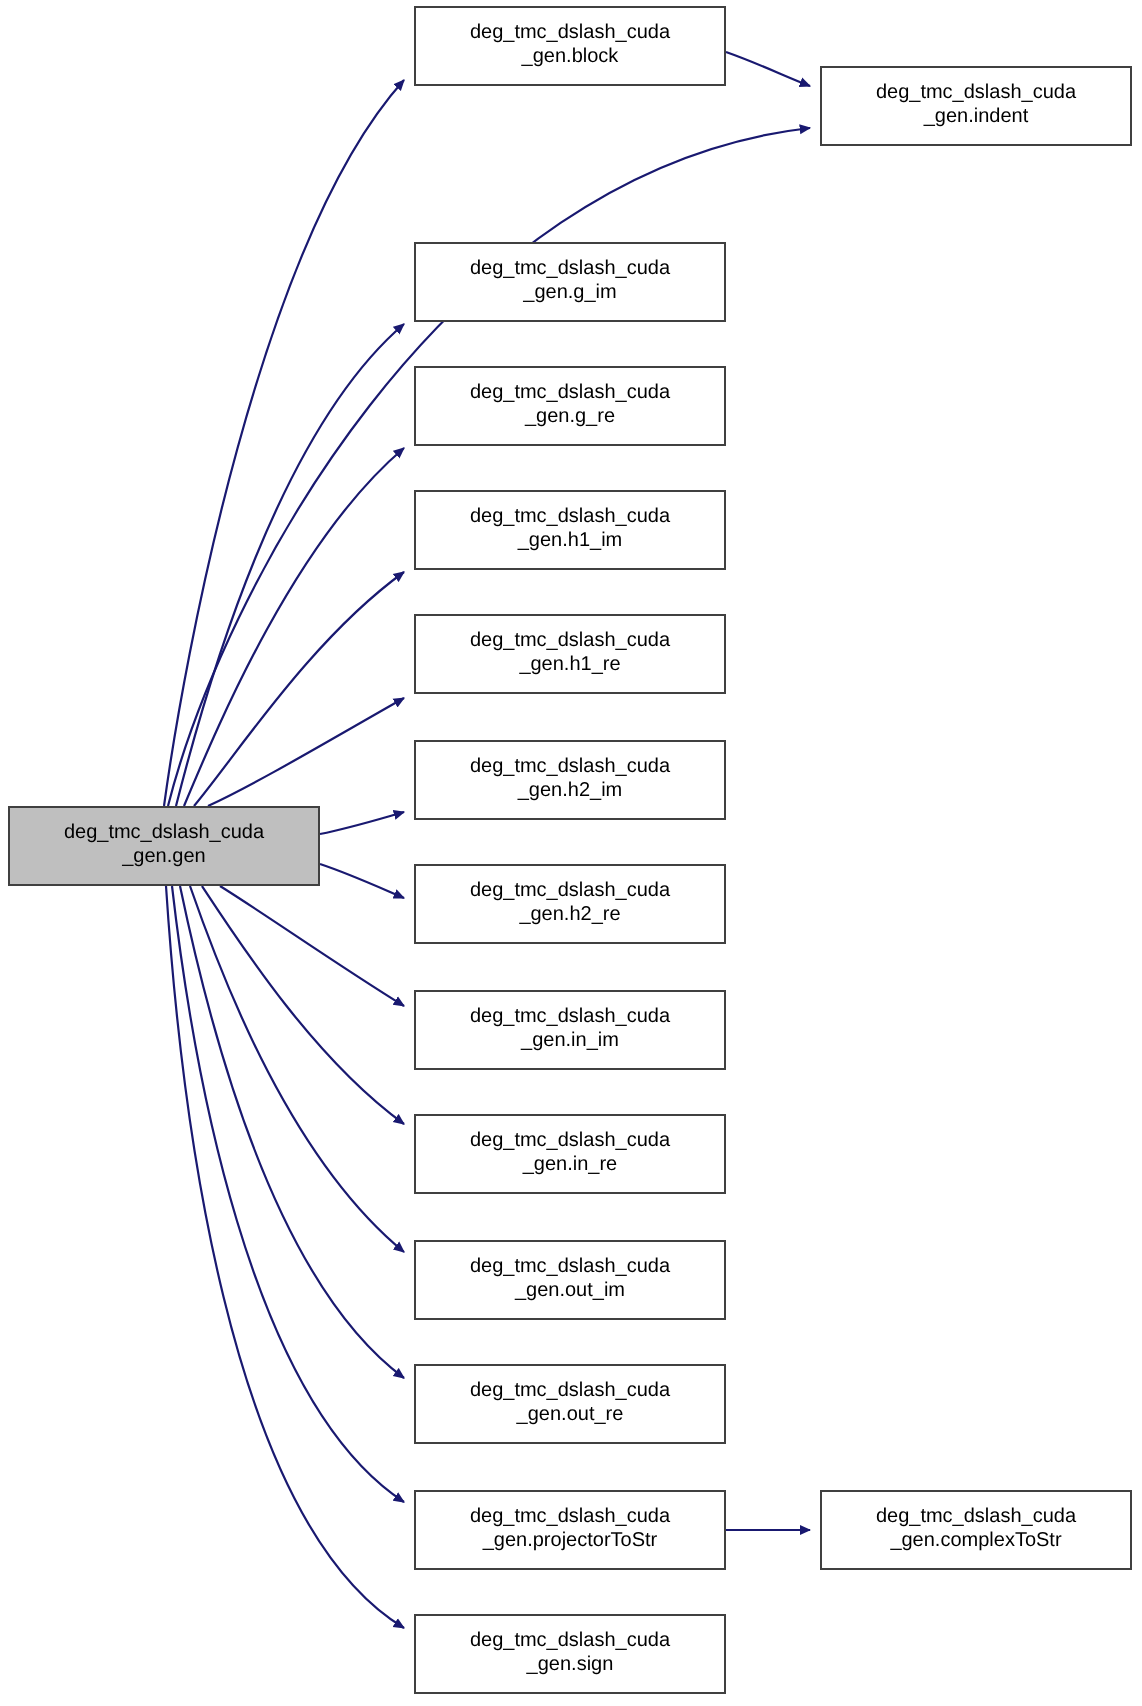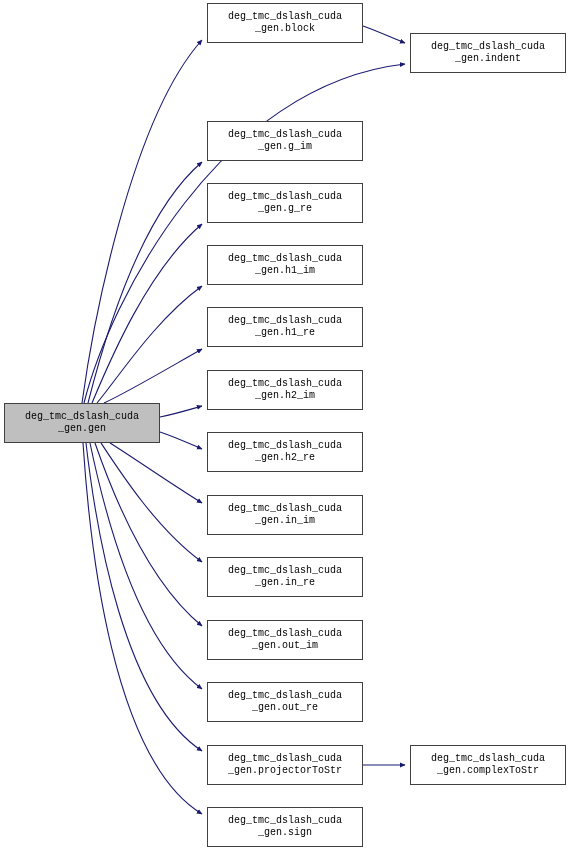--- a/index.html
+++ b/index.html
@@ -33,21 +33,20 @@
     display: flex;
     align-items: center;
     justify-content: center;
     text-align: center;
     font-size: 10px;
     line-height: 12px;
     color: #000000;
     letter-spacing: 0px;
     white-space: pre-line;
     z-index: 2;
-    font-family: Liberation Mono, monospace;
   }
   .node.root {
     background: #bfbfbf;
     border-color: #404040;
   }
   .node-label {
     display: block;
     padding: 0 2px;
   }
 </style>

